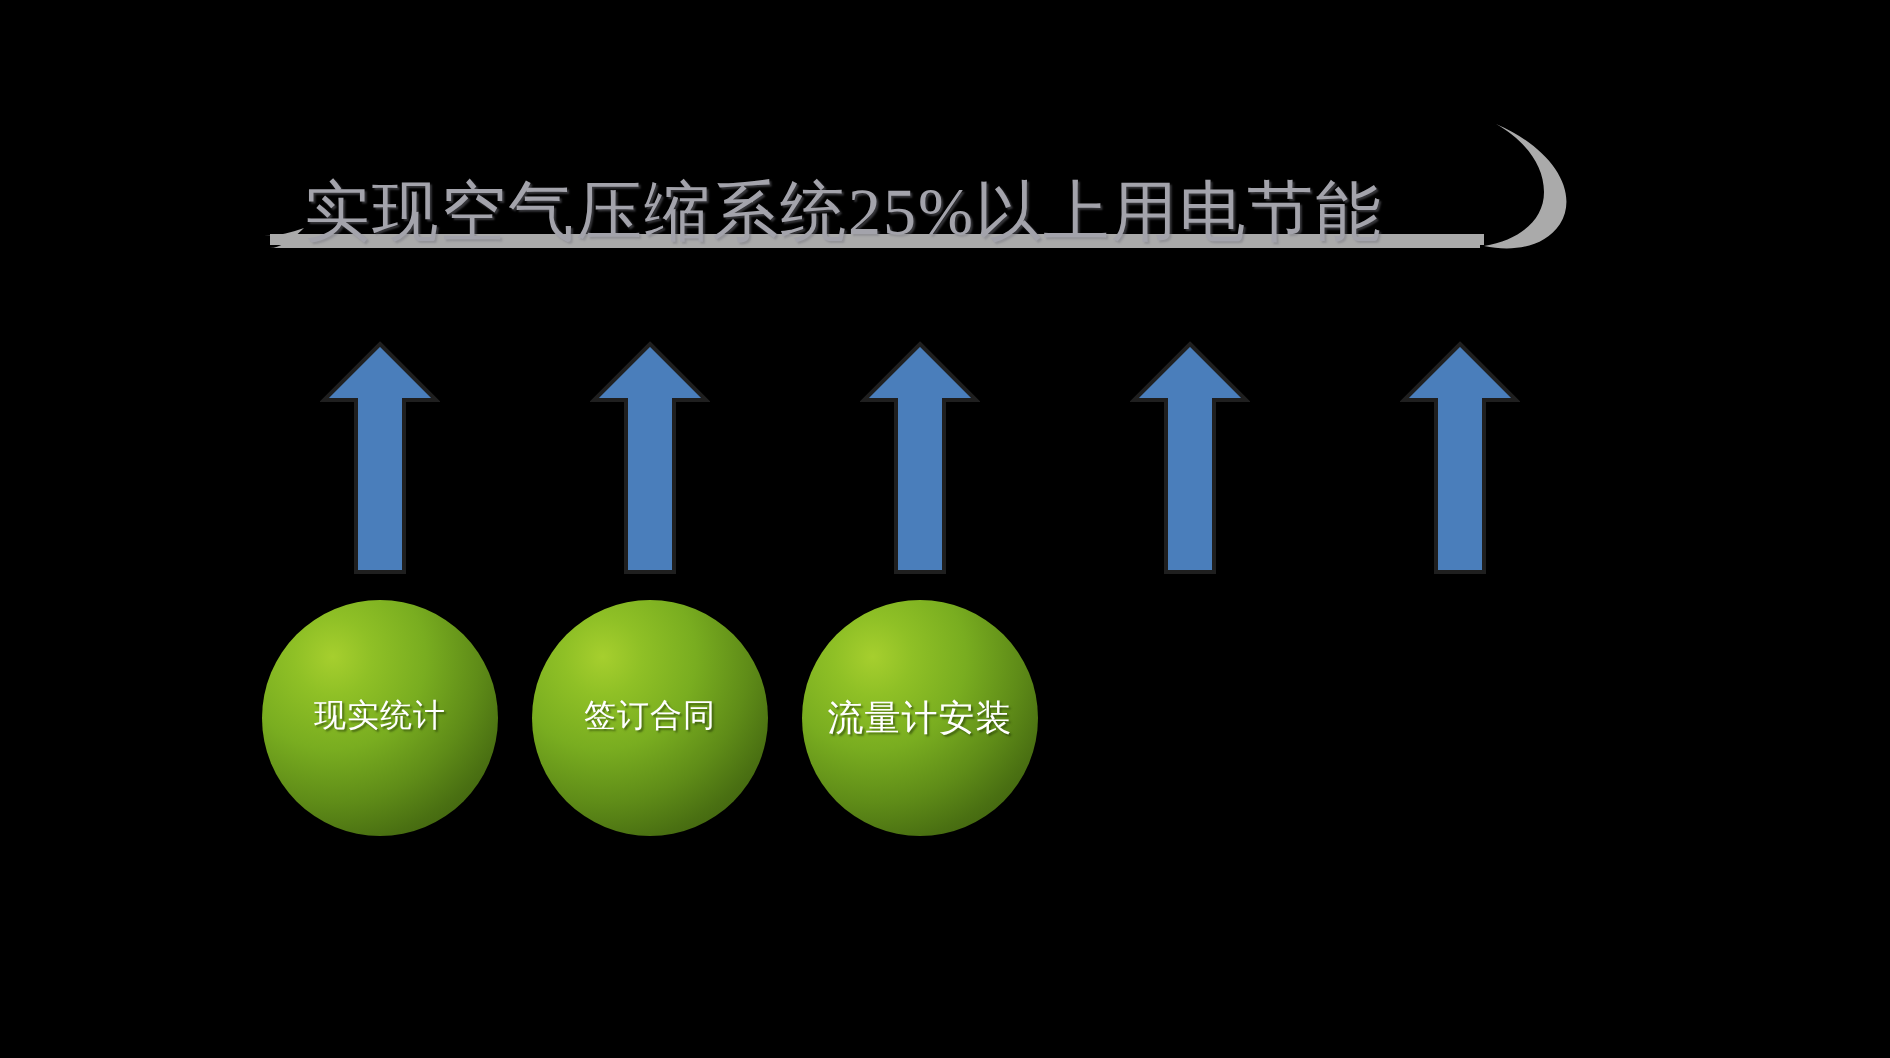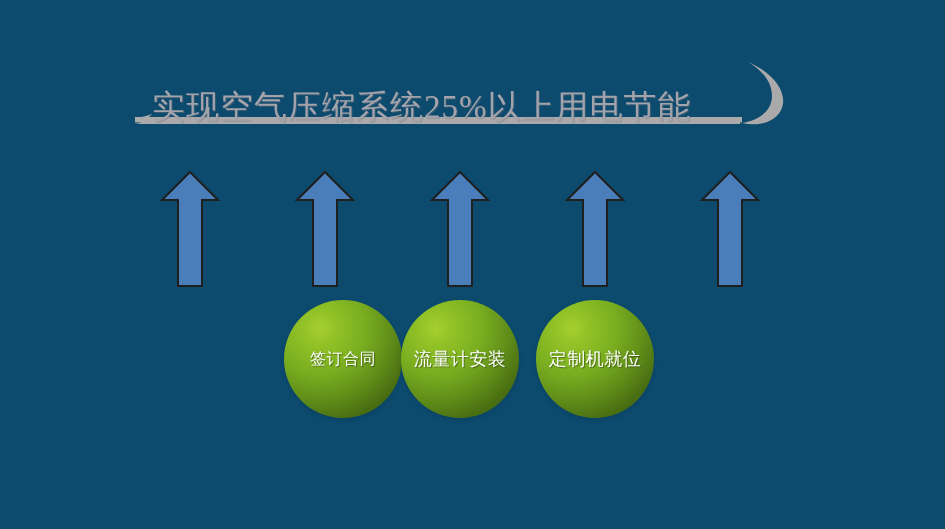--- a/index.html
+++ b/index.html
@@ -14,21 +14,21 @@
     overflow: hidden;
     font-family: "Liberation Sans", sans-serif;
     position: relative;
   }
 
   #slide {
     position: absolute;
     left: 0; top: 0;
     width: 945px;
     height: 529px;
-    background: #0c4a6e;
+    background: #000000;
   }
 
   
   .title-banner {
     position: absolute;
     left: 0;
     top: 34px;
     width: 945px;
     height: 100px;
   }
@@ -147,27 +147,27 @@
     <svg viewBox="0 0 60 118" xmlns="http://www.w3.org/2000/svg">
       <path d="M30 2 L58 30 L42 30 L42 116 L18 116 L18 30 L2 30 Z" fill="#4a7ebb" stroke="#1f1f1f" stroke-width="2" stroke-linejoin="miter"></path>
     </svg>
   </div>
   <div class="arrow" style="left:700px;">
     <svg viewBox="0 0 60 118" xmlns="http://www.w3.org/2000/svg">
       <path d="M30 2 L58 30 L42 30 L42 116 L18 116 L18 30 L2 30 Z" fill="#4a7ebb" stroke="#1f1f1f" stroke-width="2" stroke-linejoin="miter"></path>
     </svg>
   </div>
 
+  <div class="sphere" style="left:131px;">
+    <span class="sphere-label">现实统计</span>
+  </div>
 
-  <div class="sphere" style="left:284px;">
+  <div class="sphere" style="left:266px;">
     <span class="sphere-label">签订合同</span>
   </div>
 
   <div class="sphere" style="left:401px;">
     <span class="sphere-label small">流量计安装</span>
   </div>
 
-  <div class="sphere" style="left:536px;">
-    <span class="sphere-label small">定制机就位</span>
-  </div>
 
 
 </div>
 
 </body></html>

